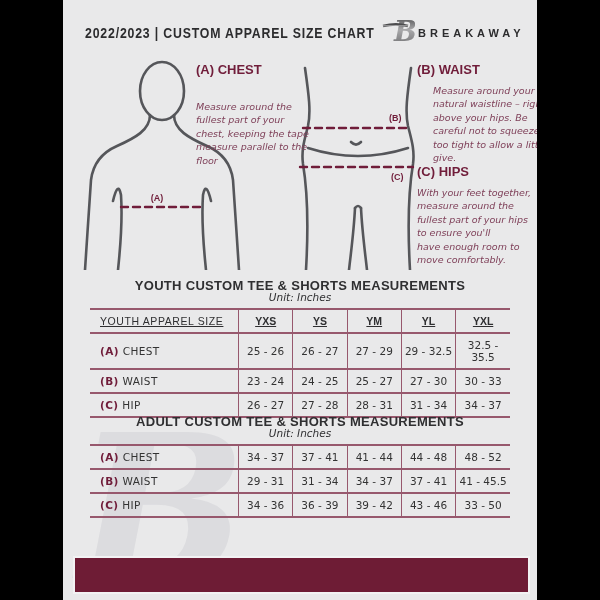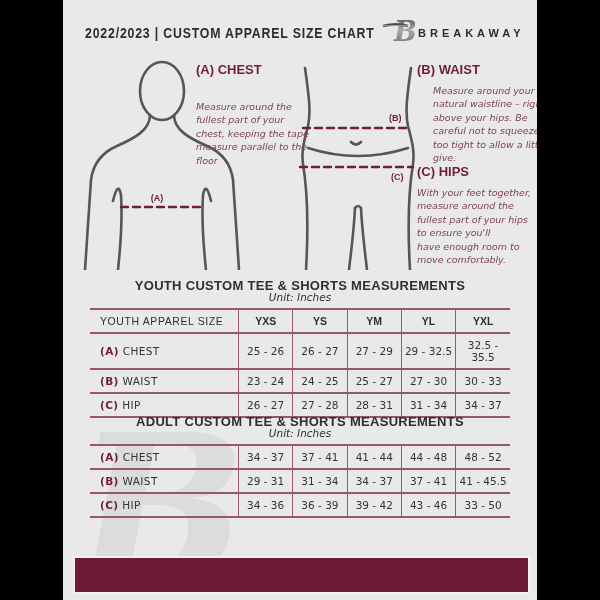--- a/index.html
+++ b/index.html
@@ -36,21 +36,21 @@
              font-weight:bold;font-size:13px;color:#2f2f31;letter-spacing:0.3px;
              font-family:"Liberation Sans",sans-serif;}
   .sec-unit{position:absolute;left:27px;width:420px;text-align:center;z-index:2;
             font-style:italic;font-size:10.5px;color:#2f2f31;}
 
   
   .size-table{position:absolute;left:27px;z-index:2;border-collapse:collapse;width:420px;table-layout:fixed;}
   .size-table th,.size-table td{border-top:2px solid #97586d;border-bottom:2px solid #97586d;
       border-left:1.5px solid #97586d;border-right:1.5px solid #97586d;
       font-size:10.5px;color:#333;text-align:center;padding:5px 2px;height:12px;}
-  .size-table th{font-weight:bold;color:#2f2f31;font-family:"Liberation Sans",sans-serif;}
+  .size-table th{font-weight:bold;color:#2f2f31;font-family:"Liberation Sans",sans-serif;text-decoration:underline;}
   .size-table tr>*:first-child{border-left:none;width:136px;text-align:left;padding-left:10px;}
   .size-table tr>*:last-child{border-right:none;}
   .size-table th.rowhead{font-weight:normal;letter-spacing:0.6px;font-size:10.5px;}
   .key{font-weight:bold;color:#701d3a;}
   .rowlabel{color:#3a3a3c;letter-spacing:0.4px;}
 
   
   .footer-bar{position:absolute;left:10px;top:556px;width:453px;height:34px;background:#6e1c35;
               border:2px solid #f2f2f3;z-index:3;}
 </style>

